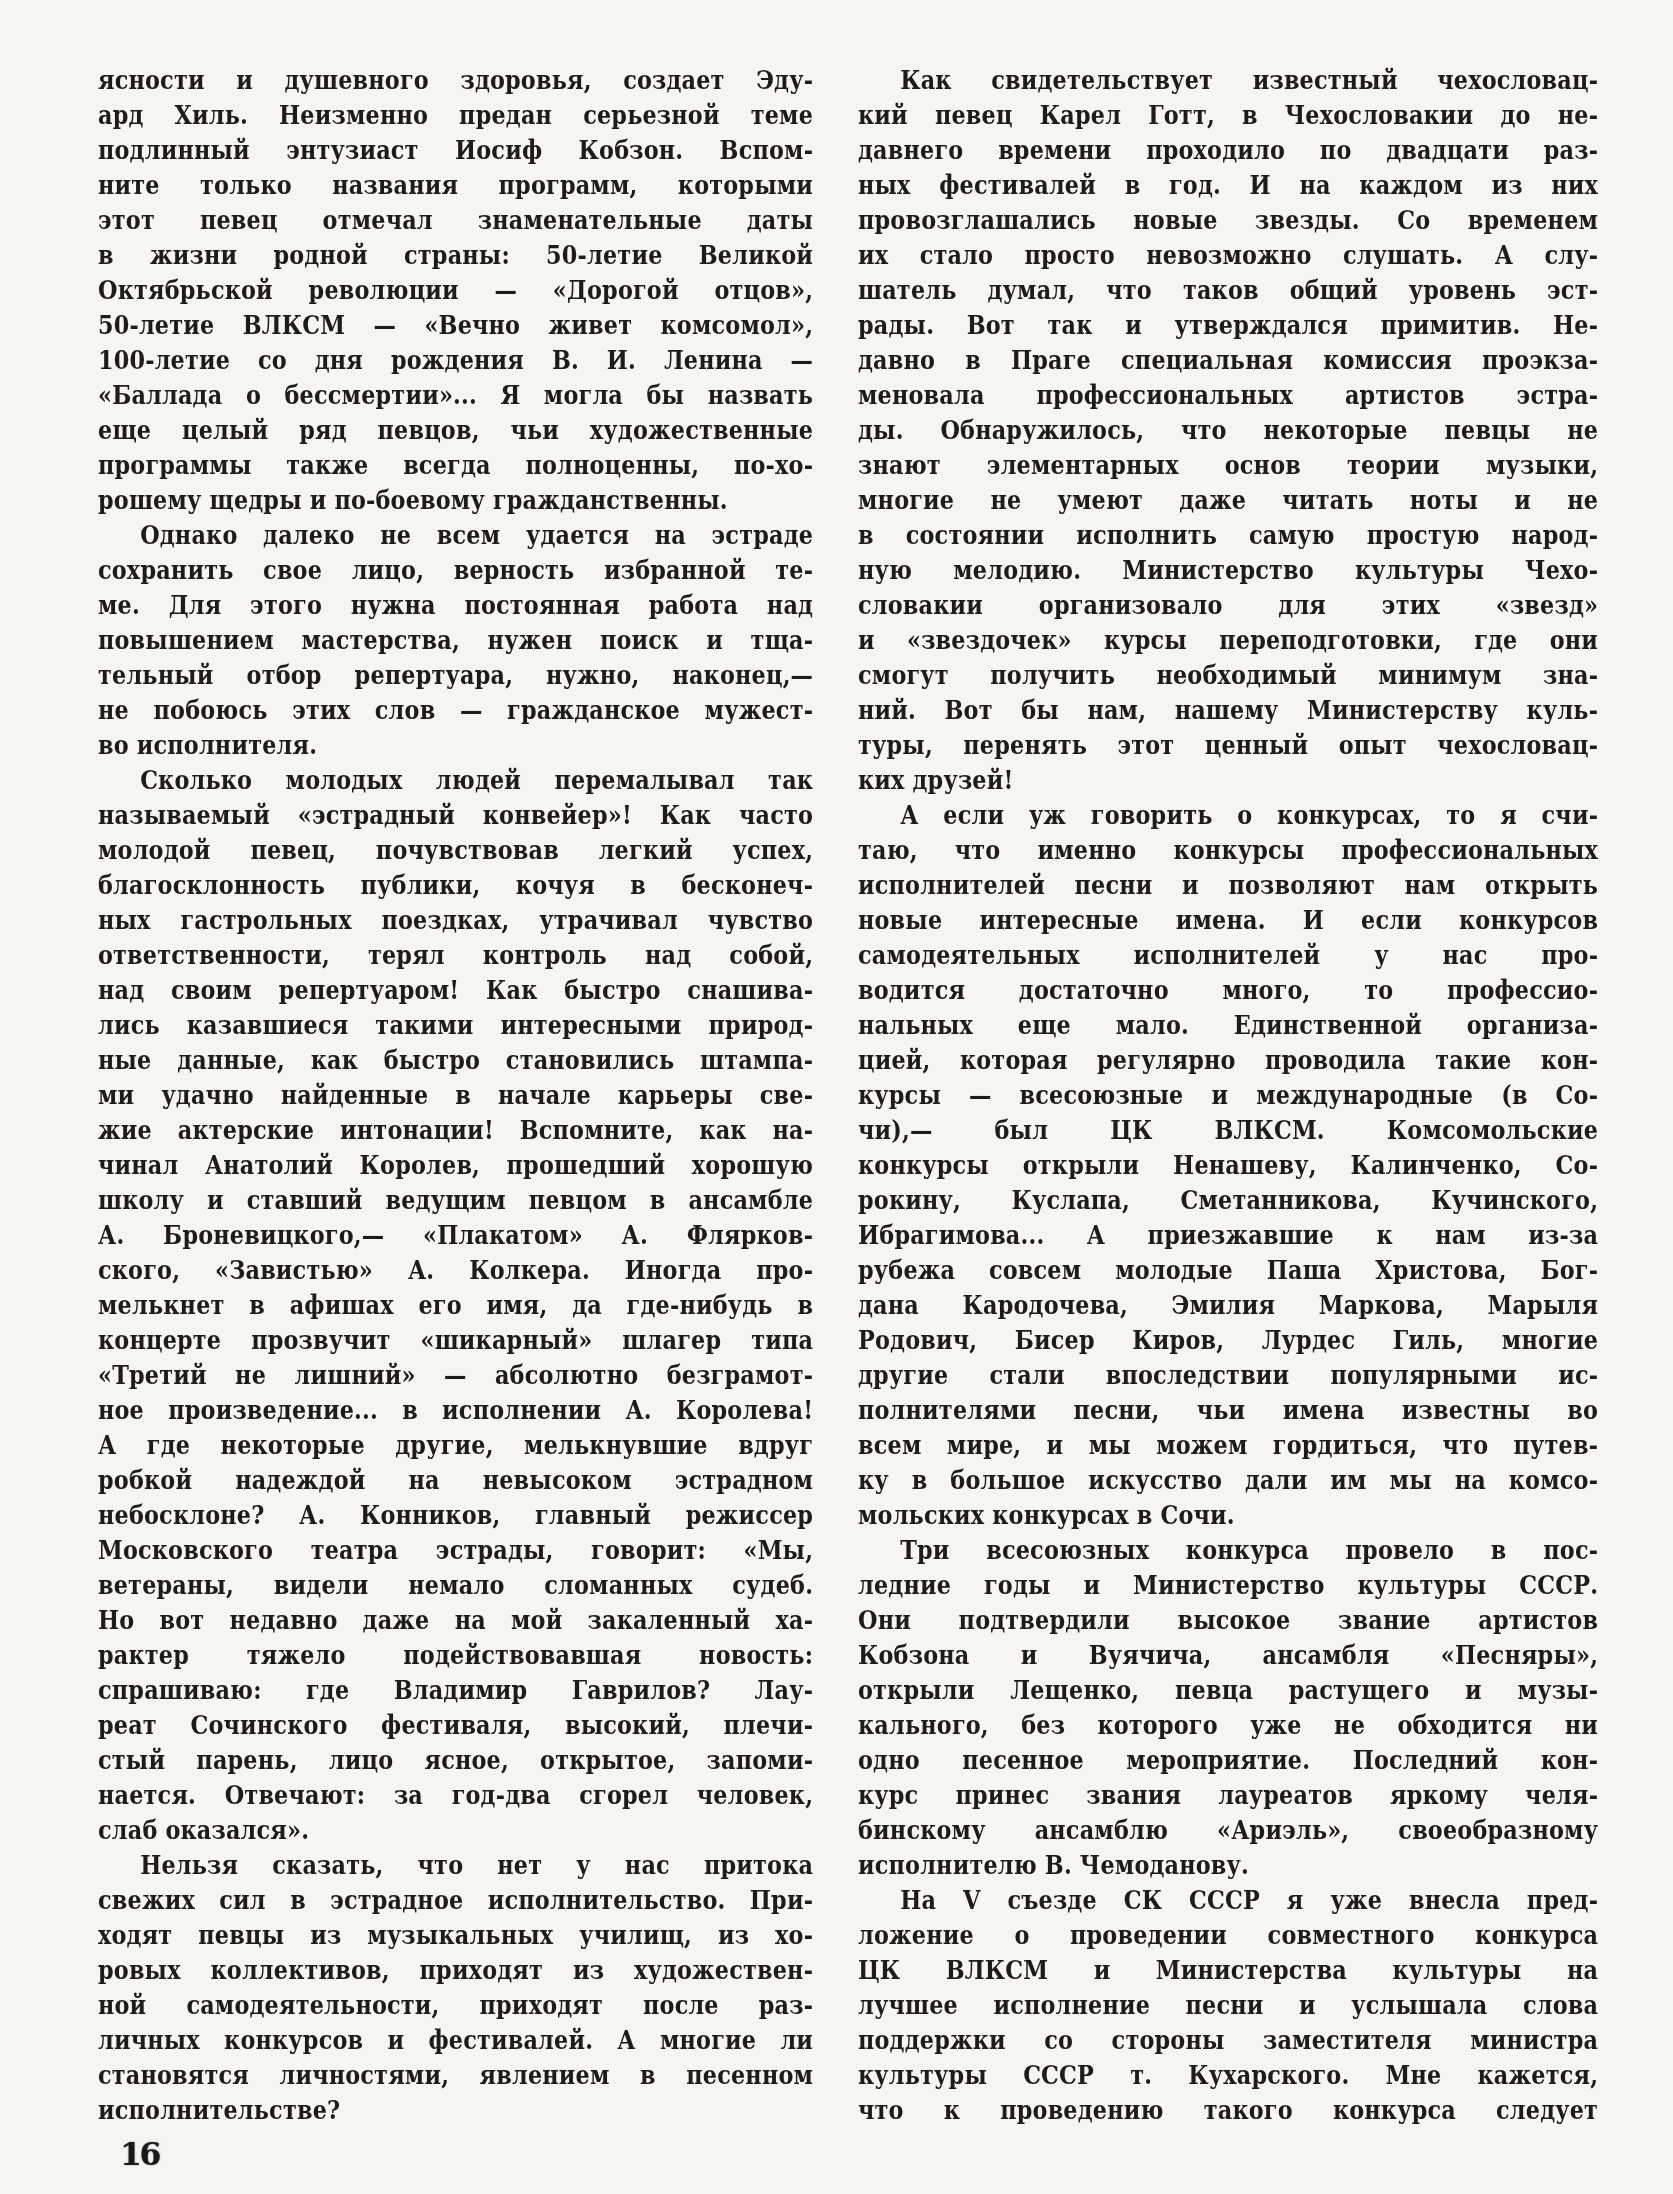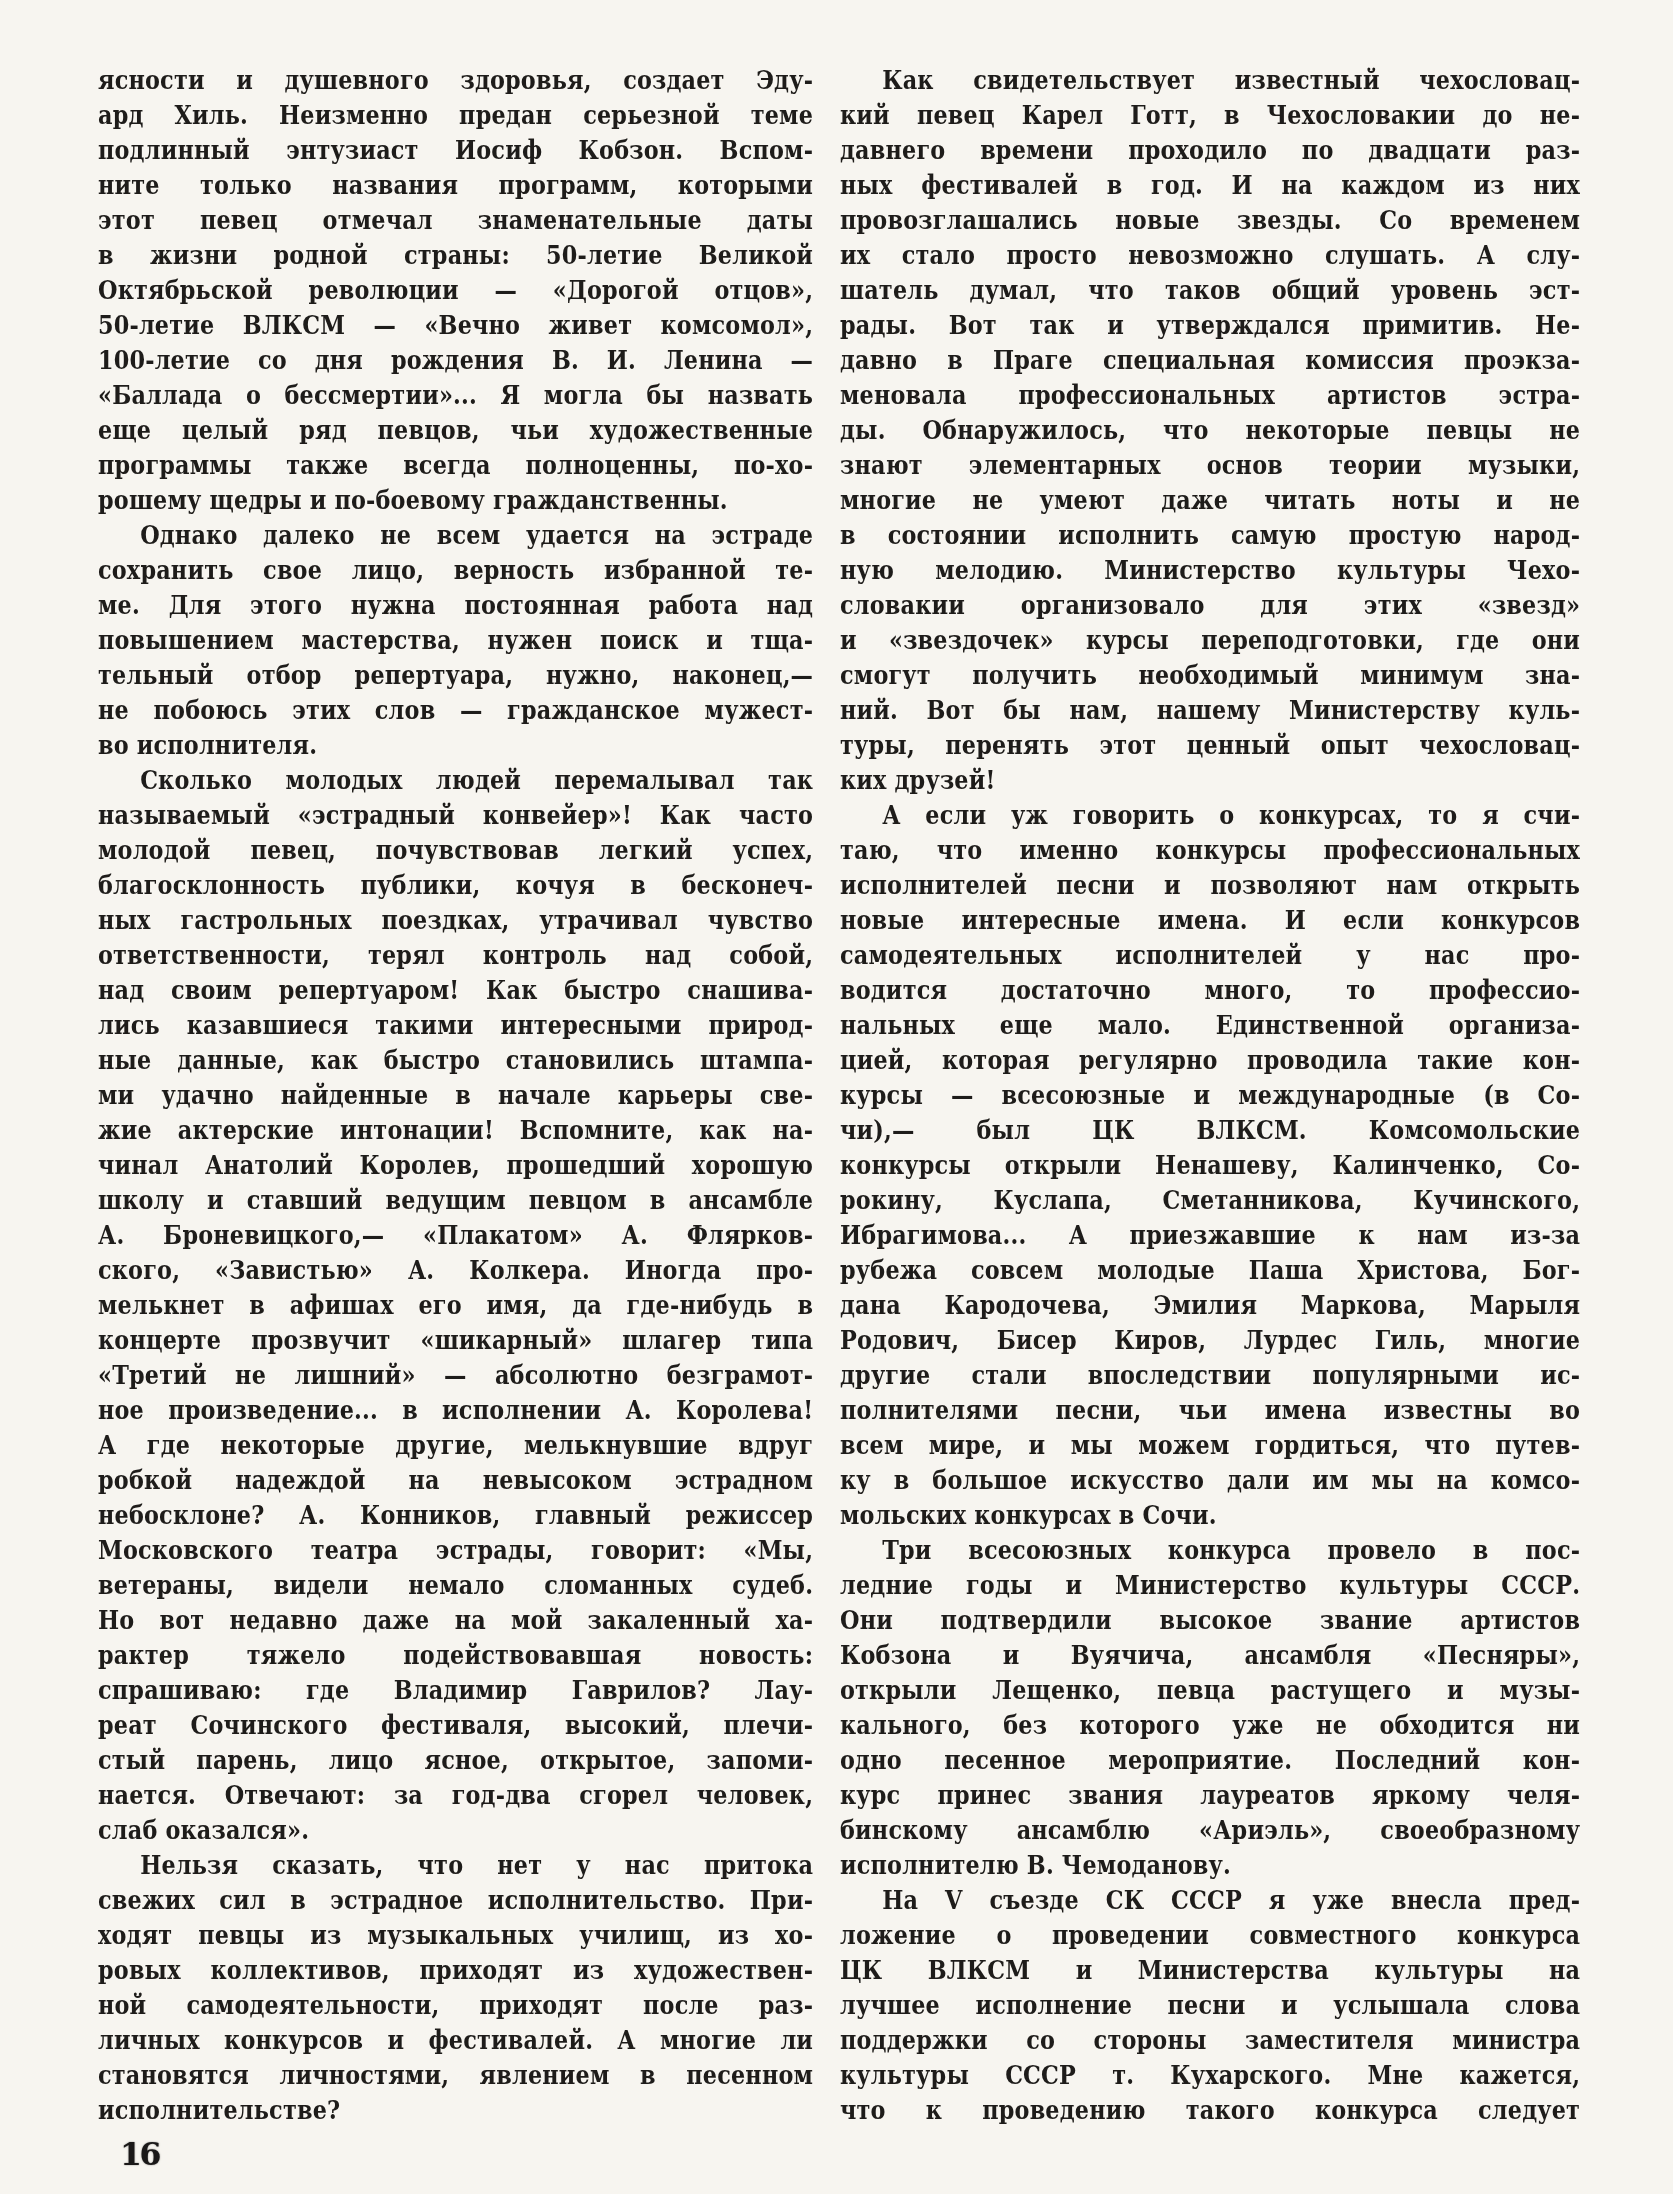--- a/index.html
+++ b/index.html
@@ -8,21 +8,21 @@
     background: #f7f5f0;
     position: relative; overflow: hidden;
     font-family: "DejaVu Serif", "Liberation Serif", serif;
     color: #1e1c1a;
   }
   .page { position: absolute; left: 0; top: 0; width: 1674px; height: 2194px; }
   .column {
     position: absolute; top: 63px; font-weight: bold;
   }
   .col-left { left: 98px; width: 715px; }
-  .col-right { left: 840px; width: 740px; }
+  .col-right { left: 858px; width: 740px; }
   .line {
     display: block;
     height: 35px;
     line-height: 35px;
     font-size: 26px;
     white-space: nowrap;
     text-align: justify;
     text-align-last: justify;
     transform: scaleX(0.86);
     transform-origin: left center;

